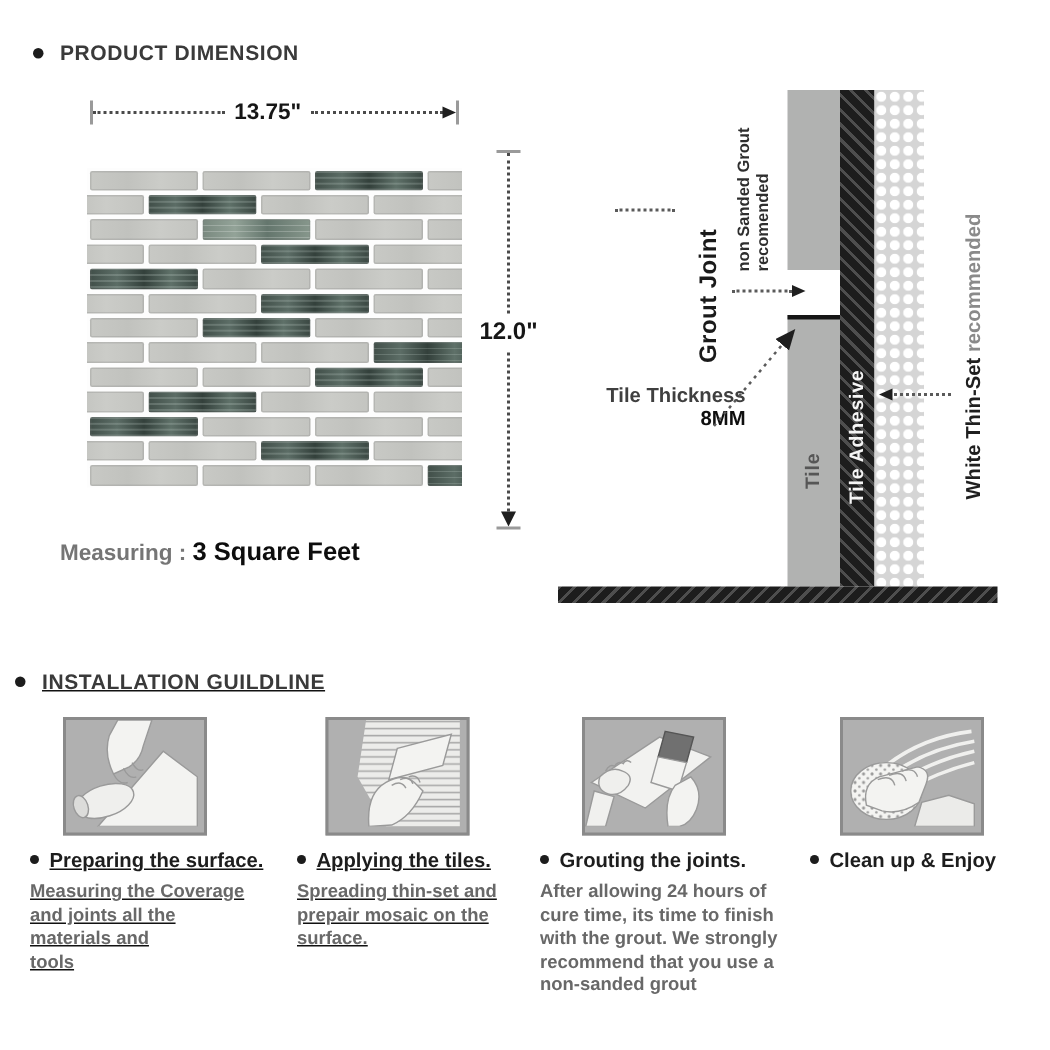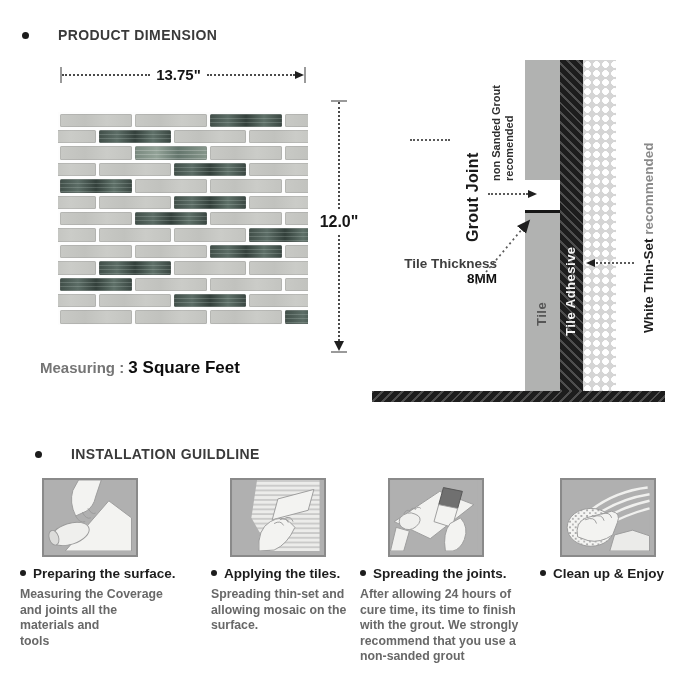--- a/index.html
+++ b/index.html
@@ -2,21 +2,21 @@
 <html><head>
 <meta charset="utf-8">
 <style>
   html,body{margin:0;padding:0;background:#fff;}
   #canvas{
     position:relative;width:700px;height:700px;background:#ffffff;overflow:hidden;
     font-family:"Liberation Sans", sans-serif;color:#111;
   }
   .abs{position:absolute;}
   
-  .sec-header{display:flex;align-items:center;gap:29px;}
+  .sec-header{display:flex;align-items:center;gap:11px;}
   .bullet{width:7px;height:7px;border-radius:50%;background:#1c1c1c;flex:0 0 auto;}
   .sec-title{font-size:14px;font-weight:bold;color:#3a3a3a;letter-spacing:.4px;}
   
   .dim-h{display:flex;align-items:center;}
   .tick-v{width:2px;height:16px;background:#9a9a9a;}
   .tick-h{width:16px;height:2px;background:#9a9a9a;}
   .dotline-h{flex:1;border-top:2px dotted #4a4a4a;height:0;}
   .dotline-v{width:0;border-left:2px dotted #4a4a4a;flex:1;}
   .dim-label{font-size:15px;font-weight:bold;color:#161616;padding:0 6px;white-space:nowrap;}
   .arrow-right{width:0;height:0;border-top:4px solid transparent;border-bottom:4px solid transparent;border-left:9px solid #1f1f1f;}
@@ -55,21 +55,21 @@
   .tt-value{font-size:13.5px;font-weight:bold;color:#0f0f0f;text-align:right;line-height:15px;}
   .dashes{border-top:2px dotted #5a5a5a;height:0;}
   
   .step-col{position:absolute;top:446px;}
   .step-box{border:2px solid #8a8a8a;background:#b0b0b0;width:92px;height:75px;}
   .step-box svg{display:block;}
   .caption{display:flex;align-items:baseline;gap:7px;margin-top:9px;font-size:13.5px;font-weight:bold;color:#1d1d1d;}
   .caption .dot{width:6px;height:6px;border-radius:50%;background:#1c1c1c;position:relative;top:-2px;flex:0 0 auto;}
   .desc{margin-top:6px;font-size:12.3px;font-weight:bold;color:#686868;line-height:15.6px;white-space:pre-line;}
   .c1{left:20px;width:172px;} .c1 .step-box{margin-left:22px;}
-  .c2{left:211px;width:160px;} .c2 .step-box{margin-left:19px;}
+  .c2{left:198px;width:160px;text-decoration:underline;} .c2 .step-box{margin-left:19px;}
   .c3{left:360px;width:172px;} .c3 .step-box{margin-left:28px;}
   .c4{left:540px;width:150px;} .c4 .step-box{margin-left:20px;}
 </style>
 </head>
 <body>
 
 <div id="canvas">
 
   <div class="abs sec-header" style="left:22px;top:27px;">
     <span class="bullet"></span>
@@ -185,26 +185,26 @@
   </svg>
 
   <div class="abs vtext tile-word" style="left:534px;top:286px;height:40px;">Tile</div>
   <div class="abs vtext adh-word" style="left:563px;top:228px;height:108px;">Tile Adhesive</div>
 
   <div class="abs vtext thinset-word" style="left:641px;top:98px;height:235px;"><span class="strong">White Thin-Set</span><span class="note"> recommended</span></div>
 
   <span class="abs arrow-left" style="left:586px;top:259px;"></span>
   <div class="abs dashes" style="left:596px;top:262px;width:38px;"></div>
 
-  <div class="abs sec-header" style="left:35px;top:446px;">
+  <div class="abs sec-header" style="left:10px;top:446px;text-decoration:underline;">
     <span class="bullet"></span>
     <span class="sec-title">INSTALLATION GUILDLINE</span>
   </div>
 
-  <div class="step-col c1" style="top:478px;">
+  <div class="step-col c1" style="top:478px;text-decoration:underline;">
     <div class="step-box">
       <svg width="88" height="71" viewBox="0 0 92 75">
         <rect width="92" height="75" fill="#b0b0b0"></rect>
         <polygon points="22,75 68,22 92,40 92,75" fill="#f3f3f1" stroke="#9a9a9a" stroke-width="1"></polygon>
         <ellipse cx="27" cy="57" rx="21" ry="11" transform="rotate(-18 27 57)" fill="#efefed" stroke="#9a9a9a"></ellipse>
         <ellipse cx="10" cy="61" rx="5" ry="8" transform="rotate(-18 10 61)" fill="#dcdcda" stroke="#9a9a9a"></ellipse>
         <path d="M36,0 L60,0 L54,18 Q52,28 44,33 L33,38 Q26,24 30,11 Z" fill="#f3f3f1" stroke="#9a9a9a"></path>
         <path d="M33,38 q4,8 10,6 M40,34 q4,8 9,6 M46,30 q4,7 8,5" fill="none" stroke="#9a9a9a" stroke-width="1"></path>
       </svg>
     </div>
@@ -233,40 +233,40 @@
         <polygon points="48,20 86,10 80,32 42,42" fill="#f3f3f1" stroke="#9a9a9a"></polygon>
         <path d="M28,75 Q26,52 40,44 Q52,37 60,44 L66,50 Q58,68 44,74 Z" fill="#f3f3f1" stroke="#9a9a9a"></path>
         <path d="M44,46 q7,-4 10,2 M50,42 q7,-3 9,3 M56,40 q6,-2 8,4" fill="none" stroke="#9a9a9a" stroke-width="1"></path>
       </svg>
     </div>
     <div class="caption">
       <span class="dot"></span>
       <span>Applying the tiles.</span>
     </div>
     <div class="desc">Spreading thin-set and
-allowing mosaic on the
+prepair mosaic on the
 surface.</div>
   </div>
 
   <div class="step-col c3" style="top:478px;">
     <div class="step-box">
       <svg width="88" height="71" viewBox="0 0 92 75">
         <rect width="92" height="75" fill="#b0b0b0"></rect>
         <polygon points="4,44 52,12 88,26 42,62" fill="#f2f2f0" stroke="#9a9a9a"></polygon>
         <polygon points="56,8 76,12 71,30 51,26" fill="#707070" stroke="#555"></polygon>
         <polygon points="51,26 71,30 65,50 46,44" fill="#f3f3f1" stroke="#9a9a9a"></polygon>
         <path d="M58,75 Q55,56 63,46 L74,40 Q83,50 78,63 Q74,73 66,75 Z" fill="#f3f3f1" stroke="#9a9a9a"></path>
         <path d="M10,40 q8,-8 16,-4 q8,3 4,10 q-6,8 -14,6 q-9,-3 -6,-12 Z" fill="#efefed" stroke="#9a9a9a"></path>
         <path d="M14,36 q3,-6 7,-3 M20,33 q3,-5 7,-2 M26,31 q3,-4 6,-1" fill="none" stroke="#9a9a9a" stroke-width="1"></path>
         <polygon points="0,75 6,50 20,54 14,75" fill="#f0f0ee" stroke="#9a9a9a"></polygon>
       </svg>
     </div>
     <div class="caption">
       <span class="dot"></span>
-      <span>Spreading the joints.</span>
+      <span>Grouting the joints.</span>
     </div>
     <div class="desc">After allowing 24 hours of
 cure time, its time to finish
 with the grout. We strongly
 recommend that you use a
 non-sanded grout</div>
   </div>
 
   <div class="step-col c4" style="top:478px;">
     <div class="step-box">

